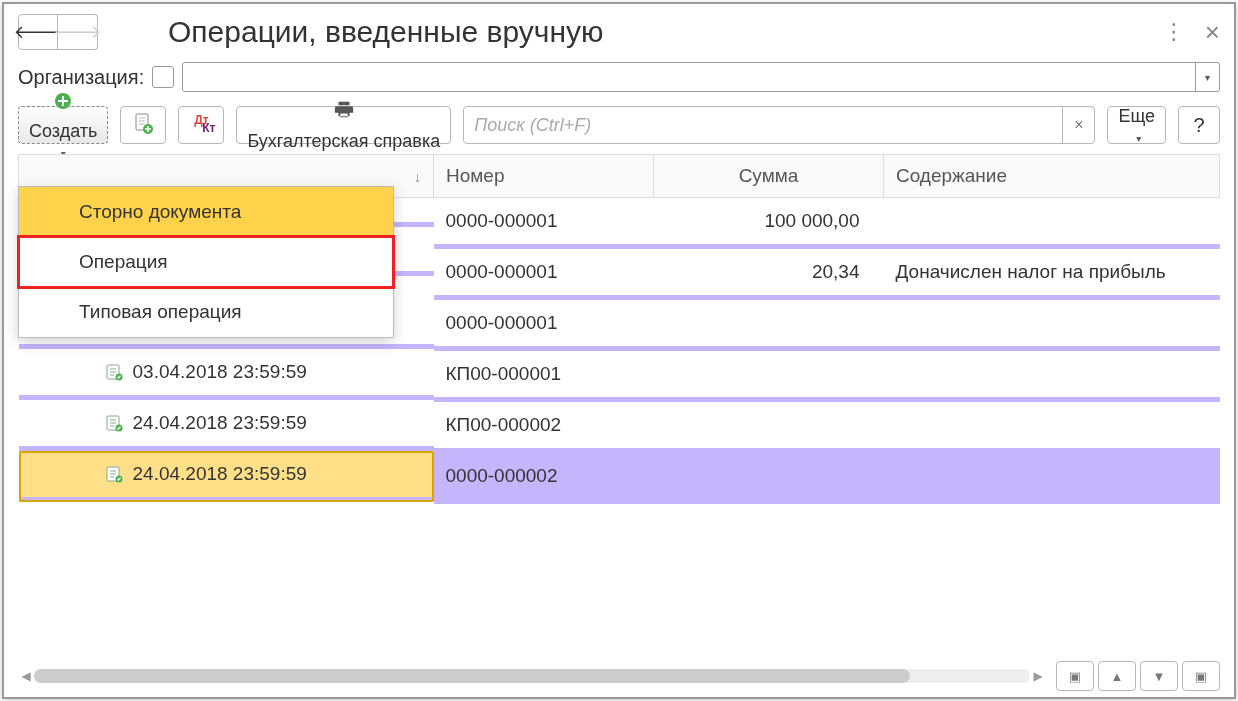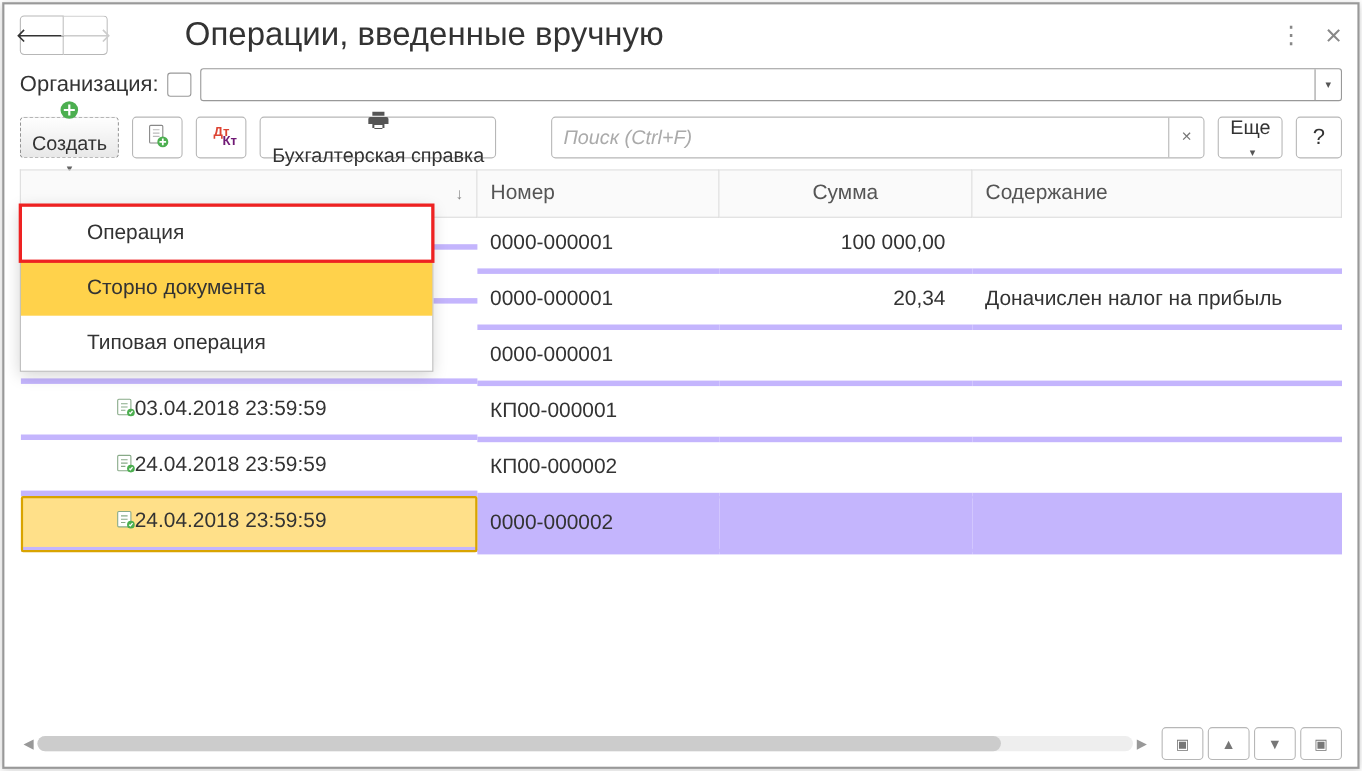--- a/index.html
+++ b/index.html
@@ -88,21 +88,20 @@
   .dtkt .kt { color: #701a75; font-weight: bold; position: relative; left: 8px; top: -2px; }
   .print-icon svg { width: 22px; height: 22px; }
 
   .search-wrap {
     flex: 1;
     display: flex;
     border: 1px solid #b7b7b7;
     border-radius: 4px;
     height: 38px;
     align-items: center;
-    margin-left: 38px;
   }
   .search-wrap input {
     border: none; outline: none; flex: 1; font-size: 18px; padding: 0 10px; color: #333;
     font-style: italic;
     background: transparent;
   }
   .search-wrap input::placeholder { color: #aaa; }
   .search-clear { width: 32px; border-left: 1px solid #b7b7b7; text-align: center; color: #777; font-size: 16px; cursor: pointer; height:100%; display:flex; align-items:center; justify-content:center;}
 
   .more-btn .caret { font-size: 10px; margin-left: 4px; color: #555; }
@@ -150,21 +149,21 @@
   }
   th.date-col { width: 415px; text-align: right; }
   th.num-col { width: 220px; }
   th.sum-col { width: 230px; text-align: center; }
   th .sort-arrow { font-size: 14px; color: #888; }
   td {
     padding: 12px 12px;
     border-bottom: 5px solid #c4b5fd;
     vertical-align: middle;
   }
-  td.date-cell { display: flex; align-items: flex-start; padding-left: 86px; }
+  td.date-cell { display: flex; align-items: center; gap: 10px; padding-left: 86px; }
   td.sum-cell { text-align: right; padding-right: 24px; }
   .doc-icon { width: 18px; height: 18px; display:inline-flex; }
   tr.selected td {
     background: #c4b5fd;
   }
   tr.selected td.date-cell {
     outline: 2px solid #d9a400;
     outline-offset: -2px;
     background: #ffe089;
     border-radius: 2px;
@@ -350,22 +349,22 @@
             </td>
             <td>0000-000002</td>
             <td class="sum-cell"></td>
             <td></td>
           </tr>
         </tbody>
     </table>
   </div>
 
   <div class="dropdown-menu" id="dd-menu">
+      <div class="item hover">Сторно документа</div>
       <div class="item highlight-red">Операция</div>
-      <div class="item hover">Сторно документа</div>
       <div class="item">Типовая операция</div>
     </div>
 
   <div class="footer-bar">
     <div class="hscroll">
       <div class="arrow">◀</div>
       <div class="track">
         <div class="thumb"></div>
       </div>
       <div class="arrow">▶</div>

